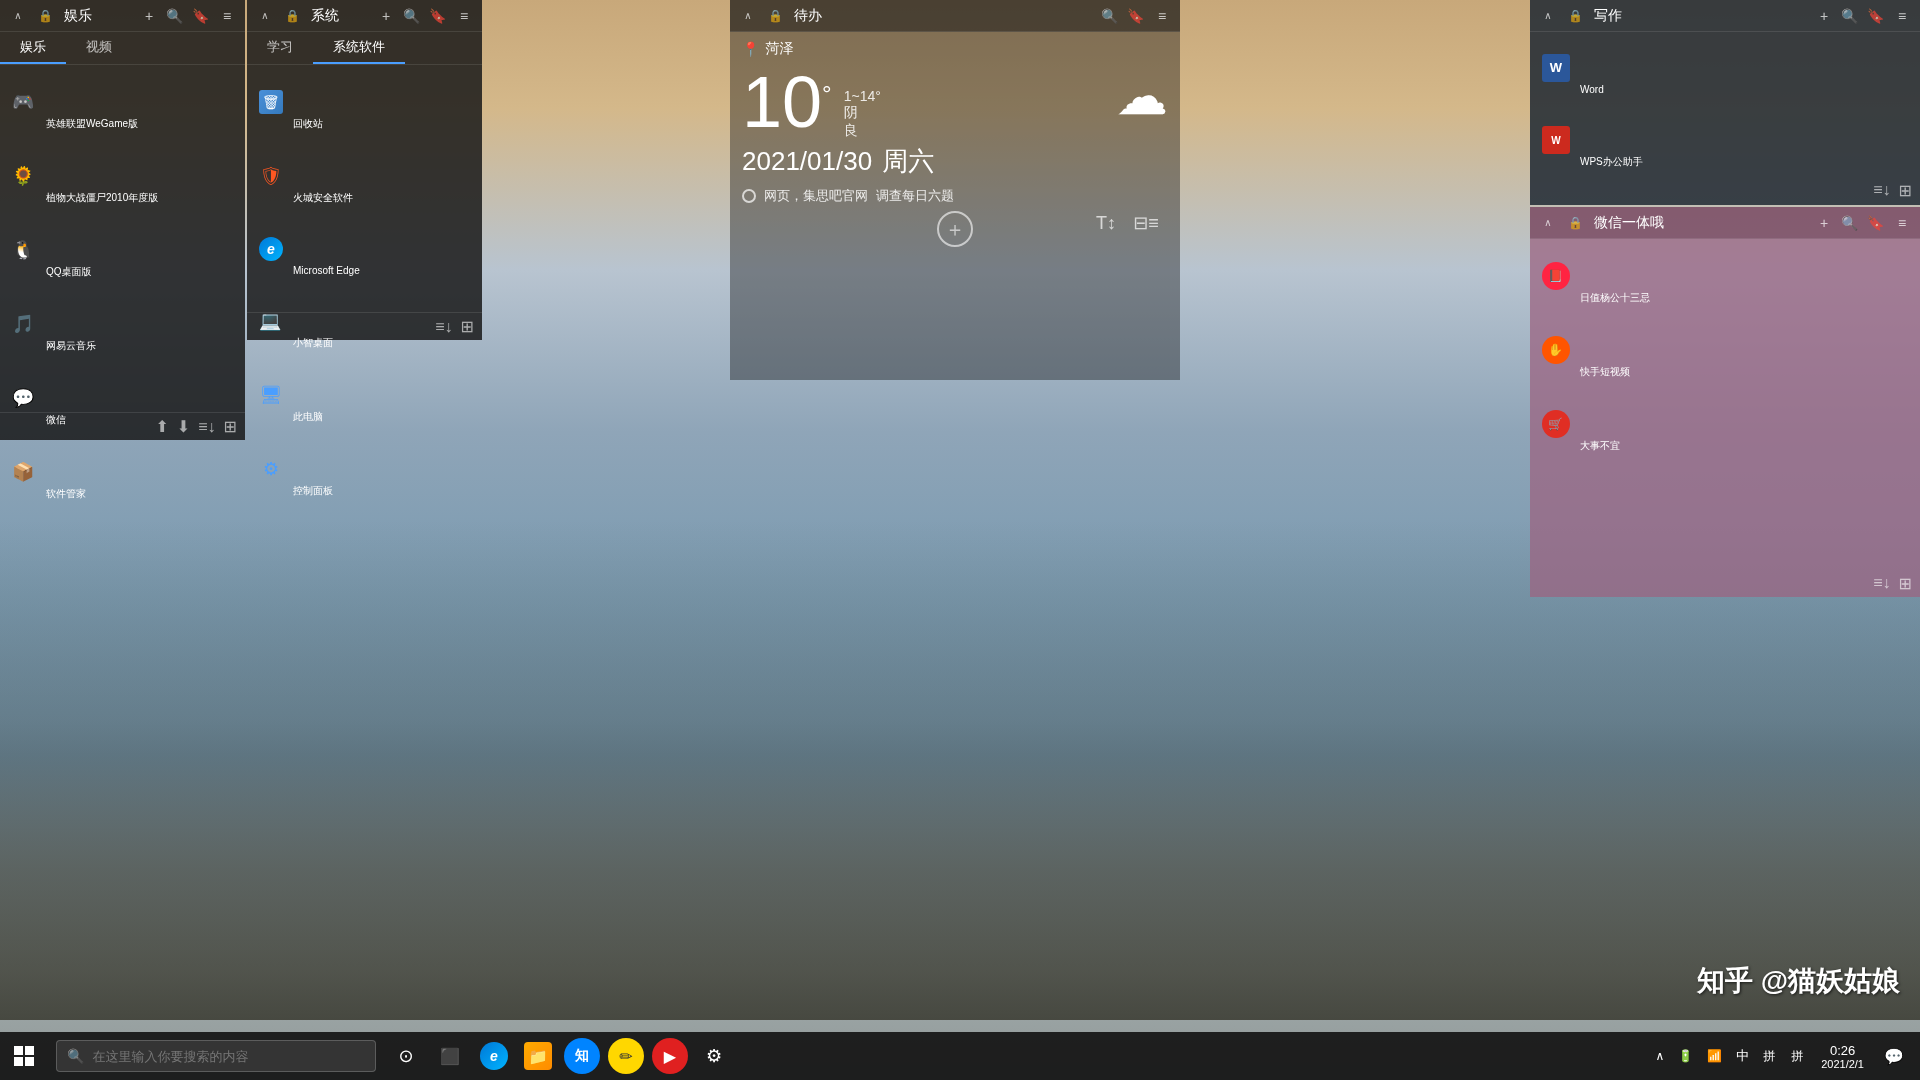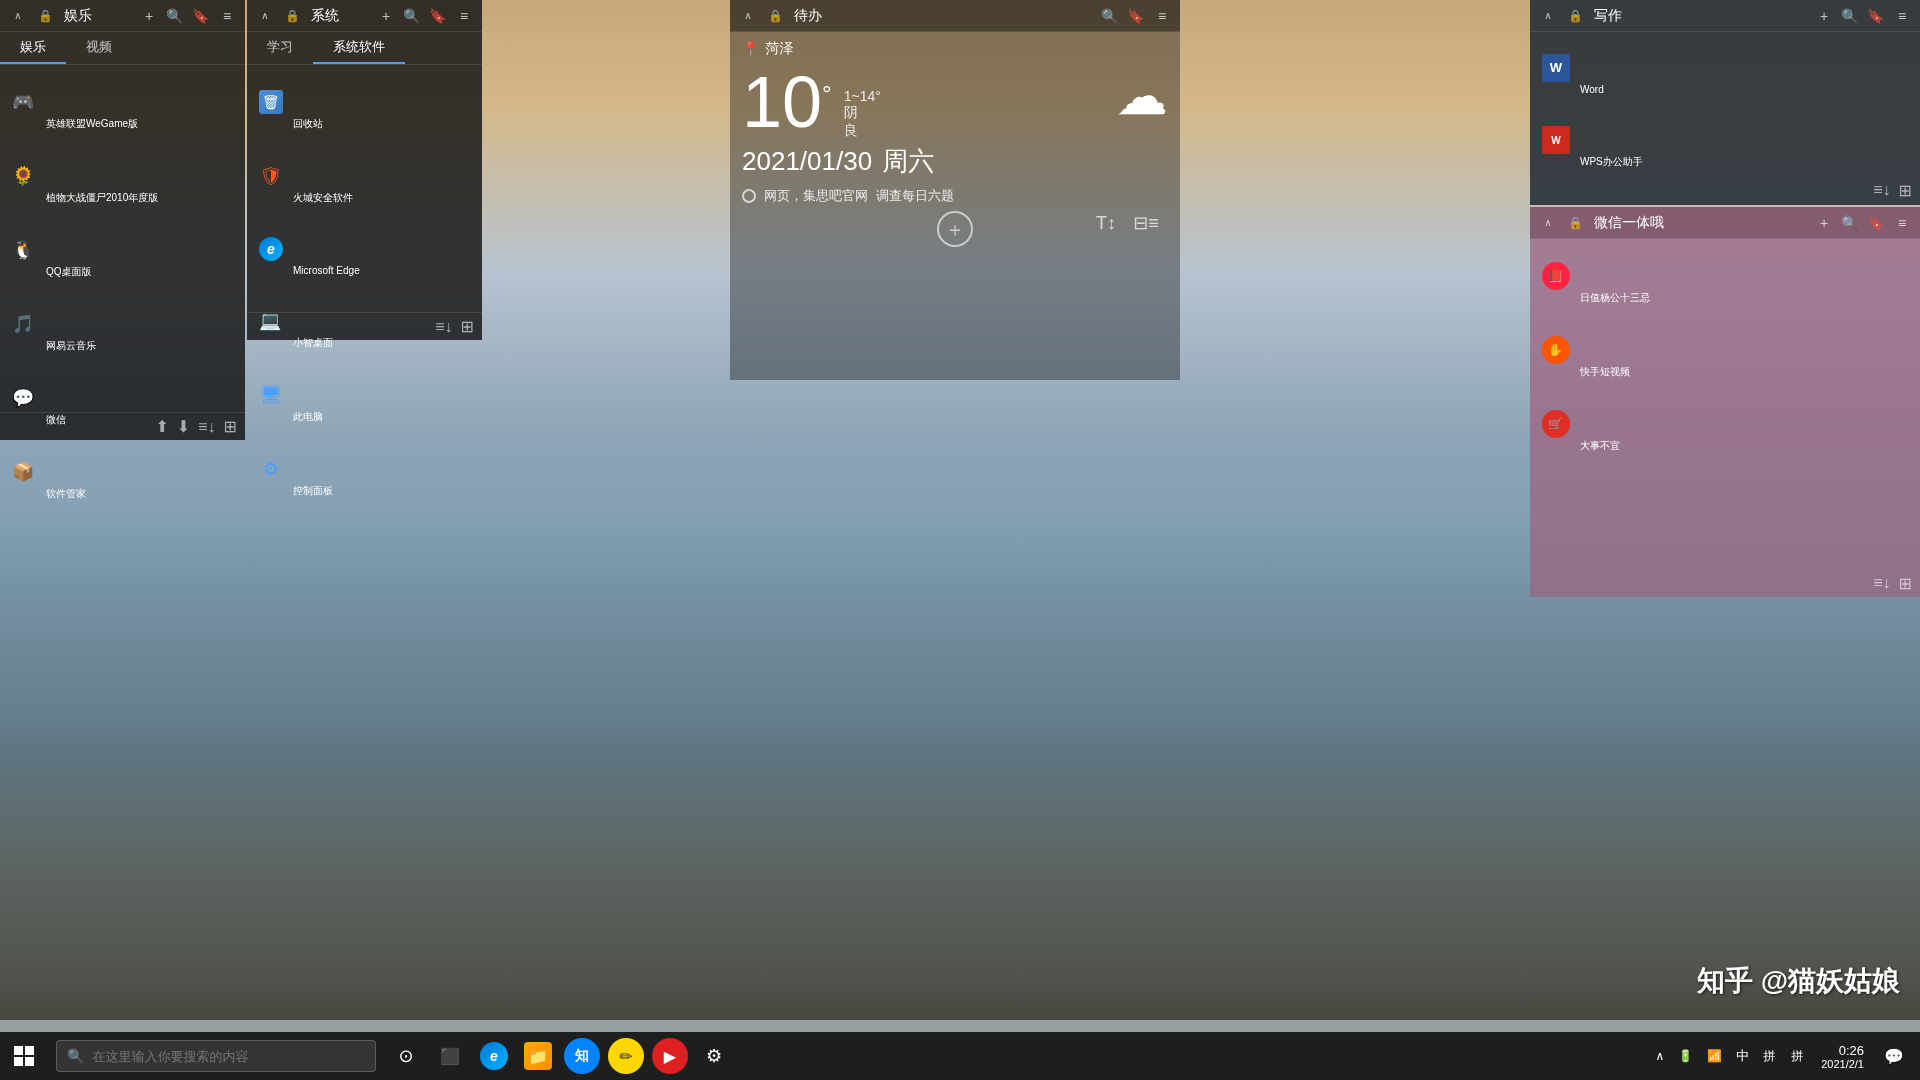--- a/index.html
+++ b/index.html
@@ -147,21 +147,21 @@
     .tray-icon {
       color: white;
       font-size: 12px;
       padding: 4px 6px;
       cursor: pointer;
     }
 
     .clock-area {
       display: flex;
       flex-direction: column;
-      align-items: flex-end;
+      align-items: center;
       padding: 2px 8px;
       cursor: pointer;
       color: white;
     }
     .clock-area .time {
       font-size: 13px;
     }
     .clock-area .date {
       font-size: 11px;
     }

